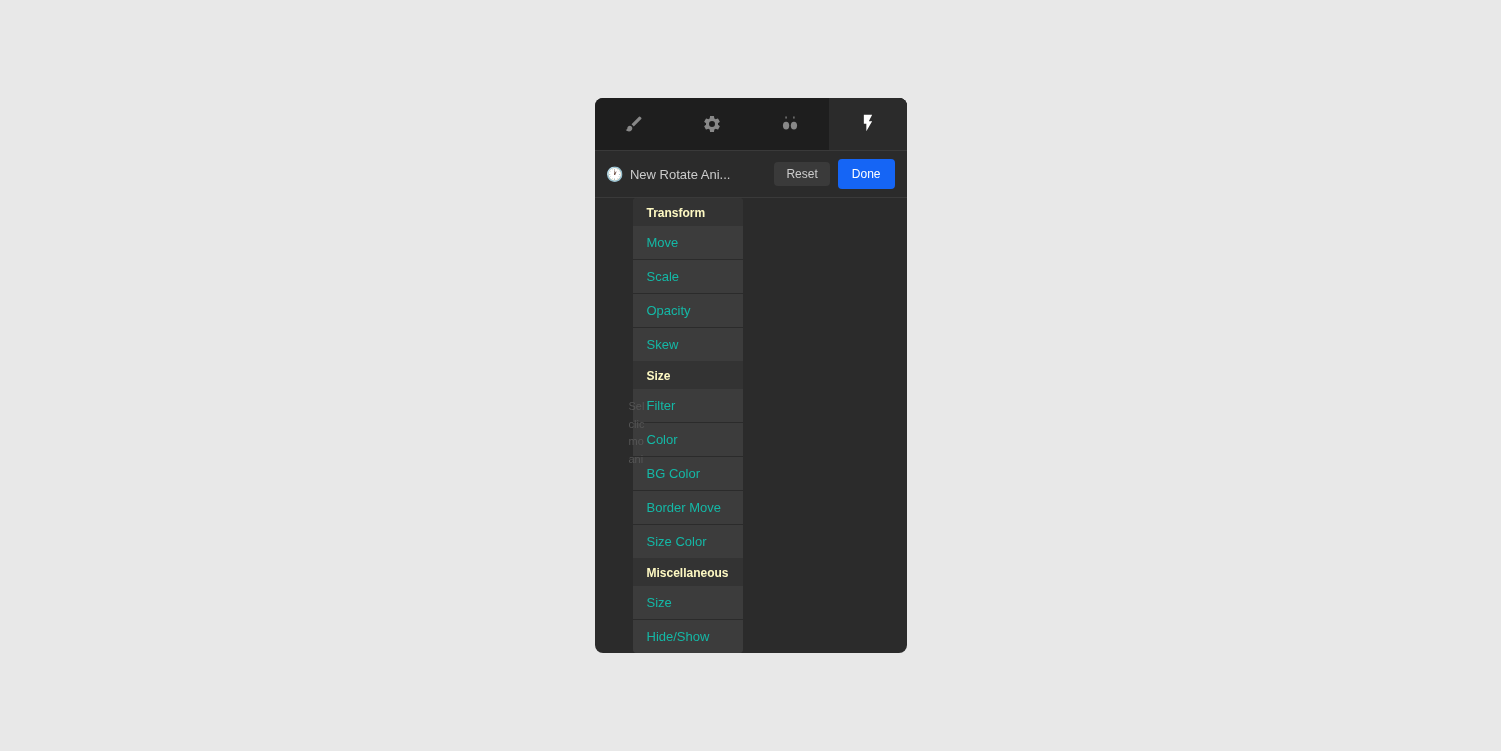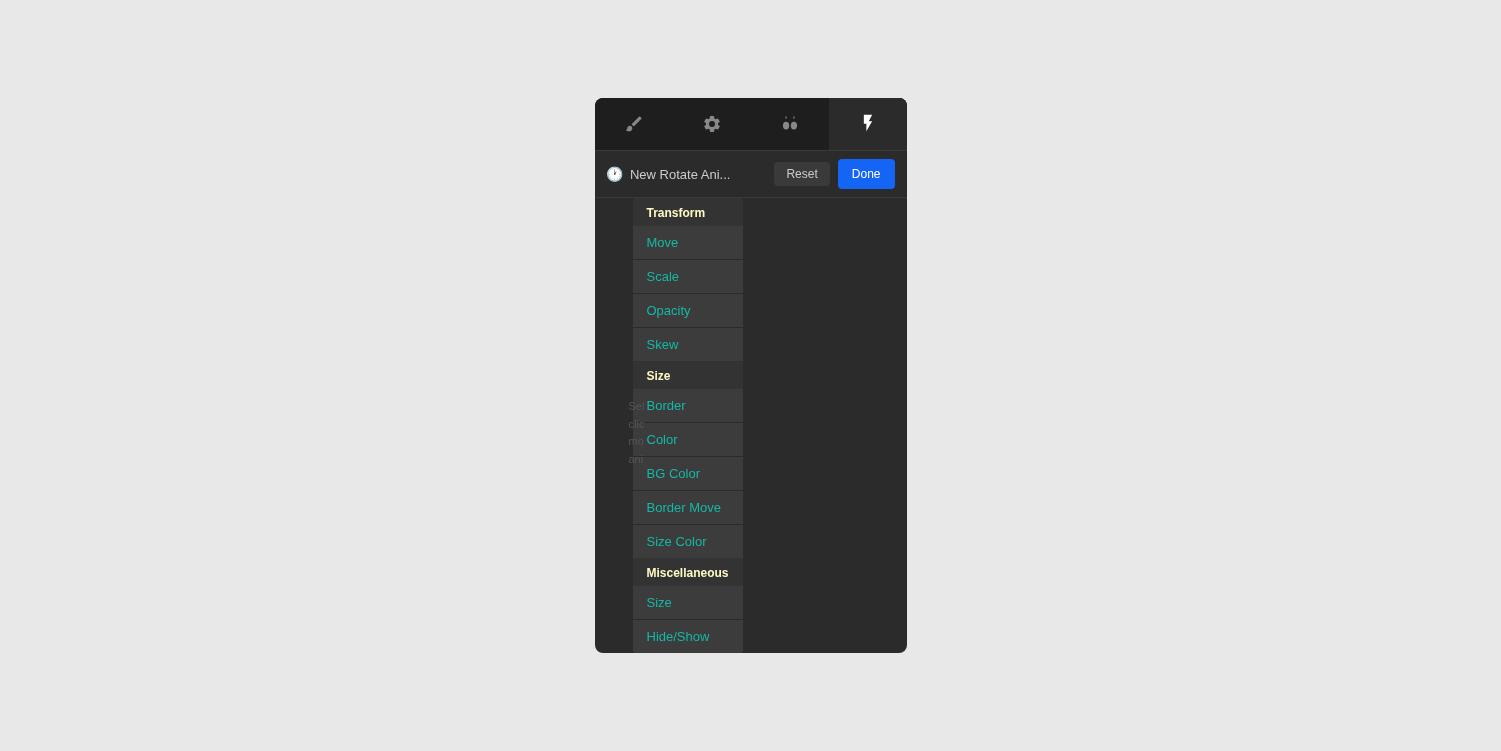--- a/index.html
+++ b/index.html
@@ -206,21 +206,21 @@
       <div class="menu-group-header">Transform</div>
       <div class="menu-item">Move</div>
       <div class="divider"></div>
       <div class="menu-item">Scale</div>
       <div class="divider"></div>
       <div class="menu-item">Opacity</div>
       <div class="divider"></div>
       <div class="menu-item">Skew</div>
 
       <div class="menu-group-header">Size</div>
-      <div class="menu-item">Border</div>
+      <div class="menu-item">Filter</div>
       <div class="divider"></div>
       <div class="menu-item">Color</div>
       <div class="divider"></div>
       <div class="menu-item">BG Color</div>
       <div class="divider"></div>
       <div class="menu-item">Border Move</div>
       <div class="divider"></div>
       <div class="menu-item">Size Color</div>
 
       <div class="menu-group-header">Miscellaneous</div>

